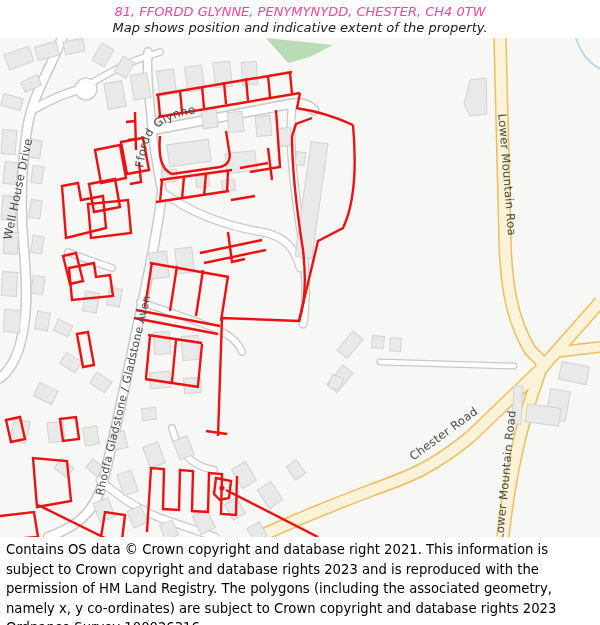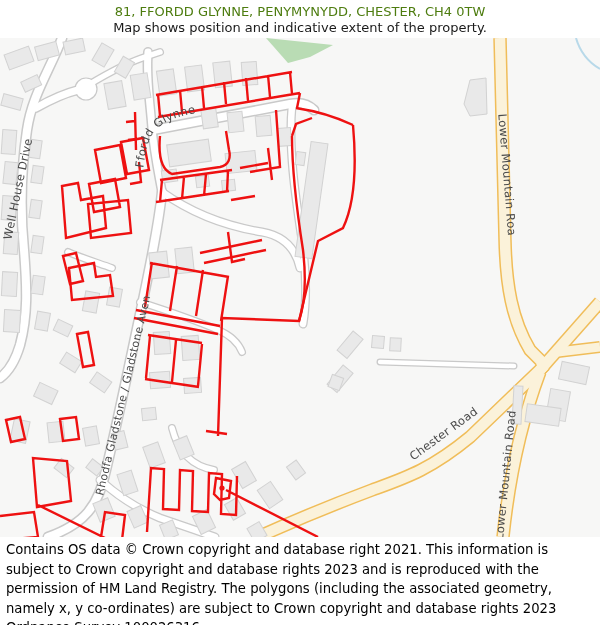--- a/index.html
+++ b/index.html
@@ -1,19 +1,19 @@
 <!DOCTYPE html>
 <html style="--bg: #f7f7f6;"><head>
 <meta charset="utf-8">
 <style>
   html,body{margin:0;padding:0;background:#ffffff;width:600px;height:625px;overflow:hidden;}
   .page{width:600px;height:625px;font-family:"DejaVu Sans","Liberation Sans",sans-serif;position:relative;}
   header{height:38px;text-align:center;padding-top:4px;box-sizing:border-box;}
-  .hl1{font-size:13px;color:#4d7c0f;line-height:16px;}
-  .hl2{font-size:13px;color:#1a1a1a;line-height:16px;}
+  .hl1{font-size:13px;color:#ec4899;line-height:16px;font-style:italic;}
+  .hl2{font-size:13px;color:#1a1a1a;line-height:16px;font-style:italic;}
   .map-wrap{width:600px;height:499px;overflow:hidden;position:relative;background:var(--bg,#f7f7f6);}
   footer{font-size:13.2px;color:#000;line-height:19.5px;padding:3px 6px 0 6px;}
   svg text{font-family:"DejaVu Sans","Liberation Sans",sans-serif;font-size:11.5px;fill:#4a4a4a;letter-spacing:.3px;}
   svg .ga-label{font-size:11px;}
 </style>
 </head>
 <body>
 
 <div class="page">
   <header>

